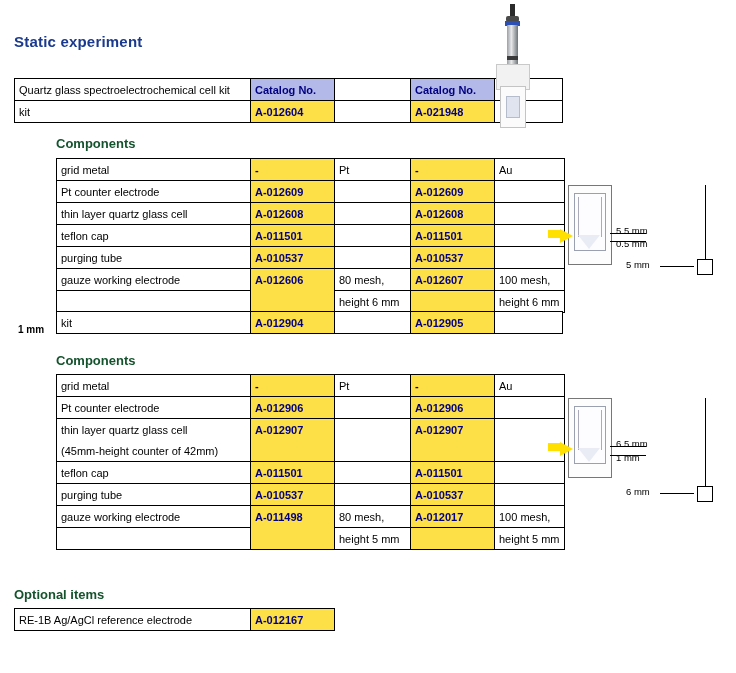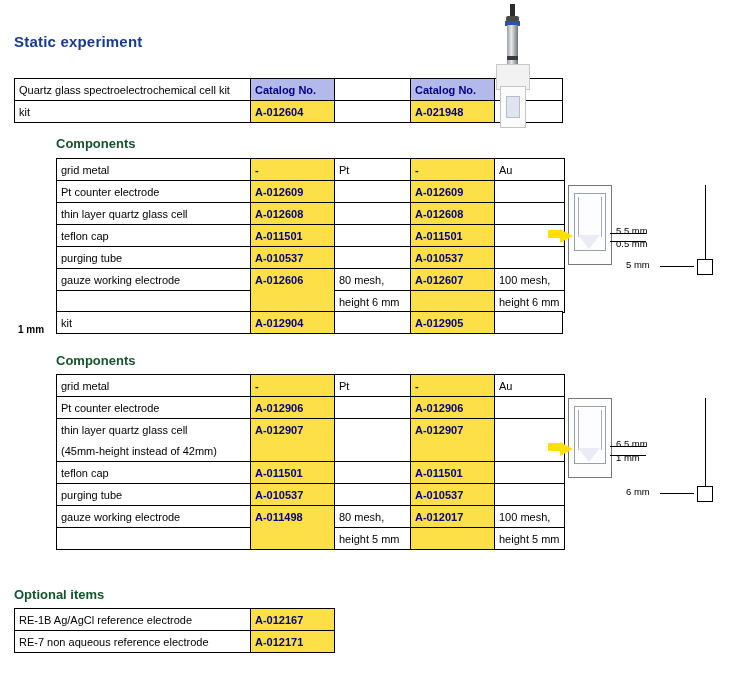--- a/index.html
+++ b/index.html
@@ -248,21 +248,21 @@
         <td class="plain"></td>
       </tr>
       <tr>
         <td class="plain" style="border-bottom: none;">thin layer quartz glass cell</td>
         <td class="blue" style="border-bottom: none;">A-012907</td>
         <td class="plain" style="border-bottom: none;"></td>
         <td class="blue" style="border-bottom: none;">A-012907</td>
         <td class="plain" style="border-bottom: none;"></td>
       </tr>
       <tr>
-        <td class="plain" style="border-top: none;">(45mm-height instead of 42mm)</td>
+        <td class="plain" style="border-top: none;">(45mm-height counter of 42mm)</td>
         <td class="blue" style="border-top: none;"></td>
         <td class="plain" style="border-top: none;"></td>
         <td class="blue" style="border-top: none;"></td>
         <td class="plain" style="border-top: none;"></td>
       </tr>
       <tr>
         <td class="plain">teflon cap</td>
         <td class="blue">A-011501</td>
         <td class="plain"></td>
         <td class="blue">A-011501</td>
@@ -295,24 +295,20 @@
 <div class="section-head" id="optional-head">Optional items</div>
 <table class="grid" id="optional-table">
   <colgroup>
     <col style="width:236px">
       <col style="width:84px">
   </colgroup>
   <tbody>
       <tr>
         <td class="plain">RE-1B Ag/AgCl reference electrode</td>
         <td class="blue">A-012167</td>
-      </tr>
-      <tr>
-        <td class="plain">RE-7 non aqueous reference electrode</td>
-        <td class="blue">A-012171</td>
       </tr>
     </tbody>
 </table>
 
 <div class="art" style="left:490px; top:4px; width:60px; height:130px;">
 
   <div style="position:absolute; left:20px; top:0px; width:5px; height:14px; background:#2b2b2b;"></div>
   <div style="position:absolute; left:16px; top:12px; width:13px; height:6px; background:#4a4a4a; border-radius:2px;"></div>
 
   <div style="position:absolute; left:15px; top:17px; width:15px; height:5px; background:#2c4fb5;"></div>

